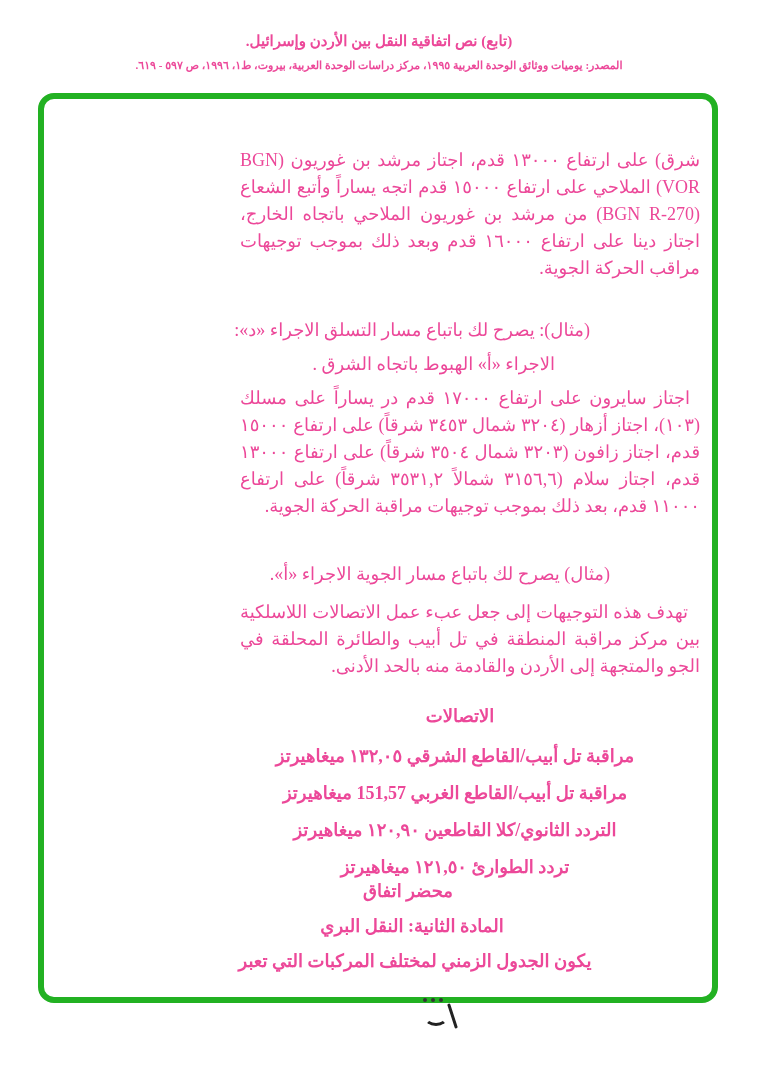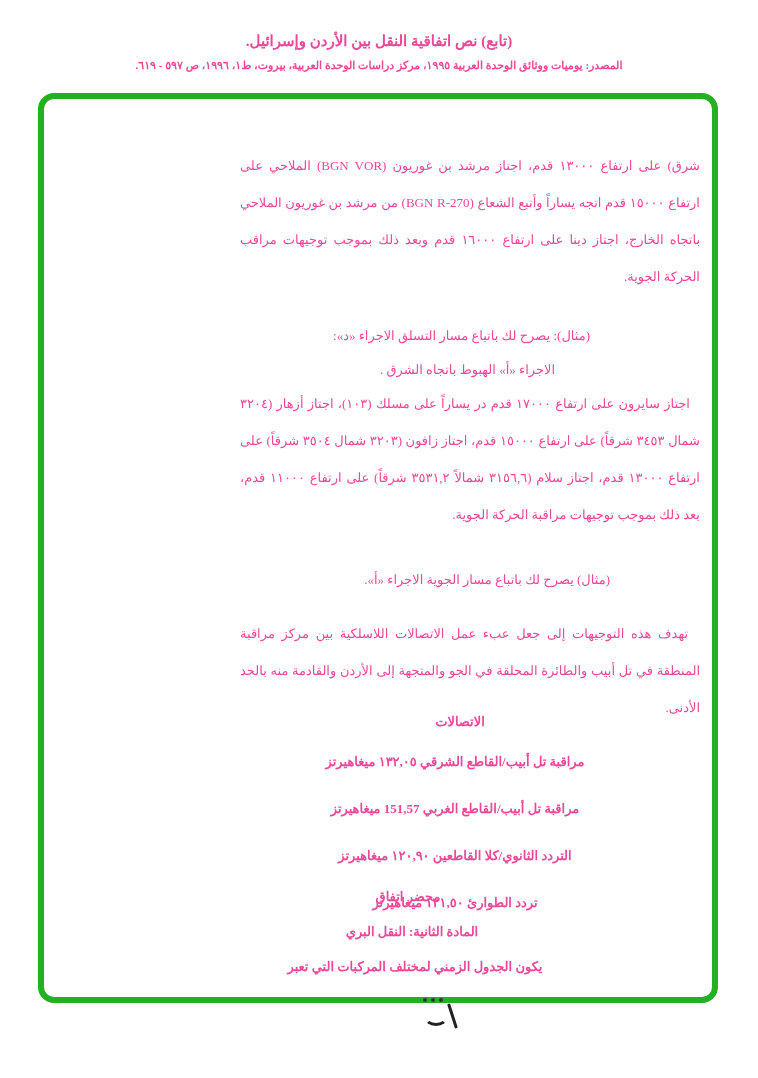--- a/index.html
+++ b/index.html
@@ -42,22 +42,22 @@
     height: 898px;
     border: 6px solid #22b122;
     border-radius: 16px;
     background: #ffffff;
   }
   .doc-box .block {
     position: absolute;
     right: 12px;
     width: 460px;
     direction: rtl;
-    font-size: 13px;
-    line-height: 37px;
+    font-size: 18px;
+    line-height: 27px;
   }
   .justified { text-align: justify; }
   .r-align { text-align: right; }
   .centered { text-align: center; }
   .bold { font-weight: bold; }
   .freq-line { margin-bottom: 10px; }
   
   .border-dots {
     position: absolute;
     left: 423px;
@@ -109,21 +109,21 @@
     <div class="block justified" style="top:48px;">شرق) على ارتفاع ١٣٠٠٠ قدم، اجتاز مرشد بن غوريون (BGN VOR) الملاحي على ارتفاع ١٥٠٠٠ قدم اتجه يساراً وأتبع الشعاع (BGN R-270) من مرشد بن غوريون الملاحي باتجاه الخارج، اجتاز دينا على ارتفاع ١٦٠٠٠ قدم وبعد ذلك بموجب توجيهات مراقب الحركة الجوية.</div>
 
     <div class="block r-align" style="top:252px; right:157px; width:420px;">الاجراء «أ» الهبوط باتجاه الشرق .</div>
 
     <div class="block r-align" style="top:218px; padding-left:0; right:122px;">(مثال): يصرح لك باتباع مسار التسلق الاجراء «د»:</div>
 
     <div class="block justified" style="top:286px; text-indent:10px;">اجتاز سايرون على ارتفاع ١٧٠٠٠ قدم در يساراً على مسلك (١٠٣)، اجتاز أزهار (٣٢٠٤ شمال ٣٤٥٣ شرقاً) على ارتفاع ١٥٠٠٠ قدم، اجتاز زافون (٣٢٠٣ شمال ٣٥٠٤ شرقاً) على ارتفاع ١٣٠٠٠ قدم، اجتاز سلام (٣١٥٦,٦ شمالاً ٣٥٣١,٢ شرقاً) على ارتفاع ١١٠٠٠ قدم، بعد ذلك بموجب توجيهات مراقبة الحركة الجوية.</div>
 
     <div class="block r-align" style="top:462px; right:102px;">(مثال) يصرح لك باتباع مسار الجوية الاجراء «أ».</div>
 
-    <div class="block justified" style="top:516px; text-indent:12px;">تهدف هذه التوجيهات إلى جعل عبء عمل الاتصالات اللاسلكية بين مركز مراقبة المنطقة في تل أبيب والطائرة المحلقة في الجو والمتجهة إلى الأردن والقادمة منه بالحد الأدنى.</div>
+    <div class="block justified" style="top:500px; text-indent:12px;">تهدف هذه التوجيهات إلى جعل عبء عمل الاتصالات اللاسلكية بين مركز مراقبة المنطقة في تل أبيب والطائرة المحلقة في الجو والمتجهة إلى الأردن والقادمة منه بالحد الأدنى.</div>
 
     <div class="block centered bold" style="top:604px; transform:translateX(-10px);">الاتصالات</div>
 
     <div class="block" style="top:644px; transform:translateX(-15px);">
       <div class="freq-line centered bold">مراقبة تل أبيب/القاطع الشرقي ١٣٢,٠٥ ميغاهيرتز</div>
       <div class="freq-line centered bold">مراقبة تل أبيب/القاطع الغربي 151,57 ميغاهيرتز</div>
       <div class="freq-line centered bold">التردد الثانوي/كلا القاطعين ١٢٠,٩٠ ميغاهيرتز</div>
       <div class="freq-line centered bold">تردد الطوارئ ١٢١,٥٠ ميغاهيرتز</div>
     </div>
 

